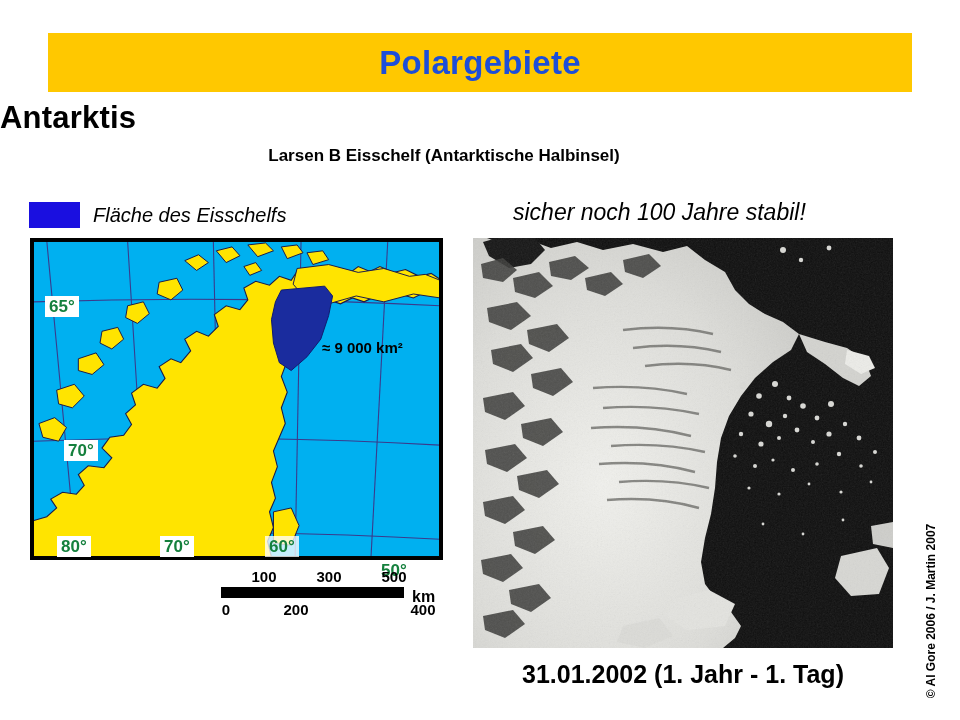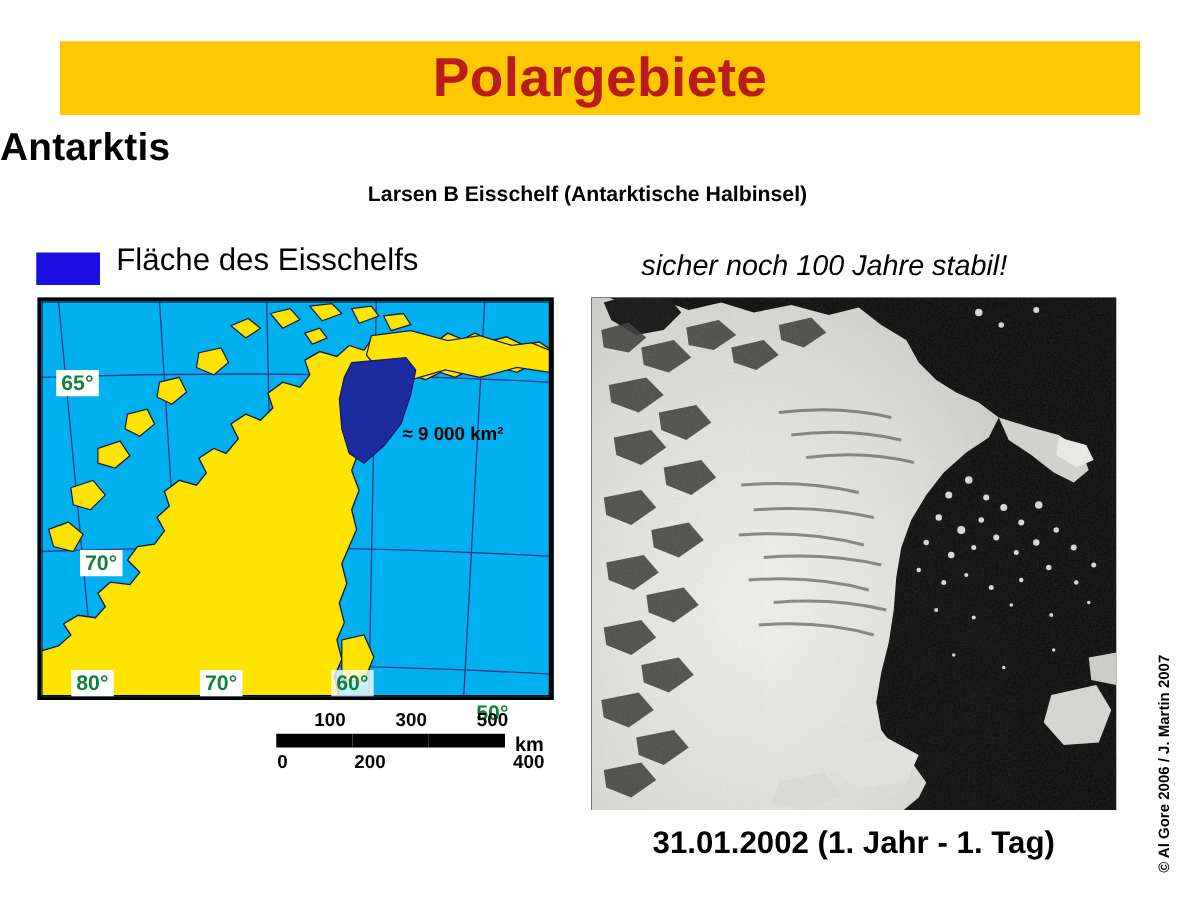--- a/index.html
+++ b/index.html
@@ -22,23 +22,23 @@
     left: 48px;
     top: 33px;
     width: 864px;
     height: 59px;
     background: #FFC800;
     display: flex;
     align-items: center;
     justify-content: center;
   }
   #title-banner .banner-text {
-    font-size: 44px;
-    font-weight: bold;
-    color: #b91c1c;
+    font-size: 33px;
+    font-weight: bold;
+    color: #1d4ed8;
     letter-spacing: 0.3px;
     line-height: 1;
   }
 
   
   #heading-main {
     position: absolute;
     left: 0;
     top: 100px;
     width: 960px;
@@ -48,37 +48,37 @@
     letter-spacing: 0.2px;
   }
   #heading-sub {
     position: absolute;
     left: 0;
     top: 146px;
     width: 888px;
     text-align: center;
     font-size: 17px;
     font-weight: bold;
-    padding-left: 26px;
   }
 
   
   #legend-swatch {
     position: absolute;
     left: 29px;
     top: 202px;
     width: 51px;
     height: 26px;
     background: #1A0FE0;
   }
   #legend-label {
     position: absolute;
     left: 93px;
-    top: 194px;
-    font-size: 25px;
+    top: 204px;
+    font-size: 20px;
+    font-style: italic;
     white-space: nowrap;
   }
   #stability-note {
     position: absolute;
     left: 513px;
     top: 199px;
     font-size: 23px;
     font-style: italic;
     white-space: nowrap;
     text-align: right;

